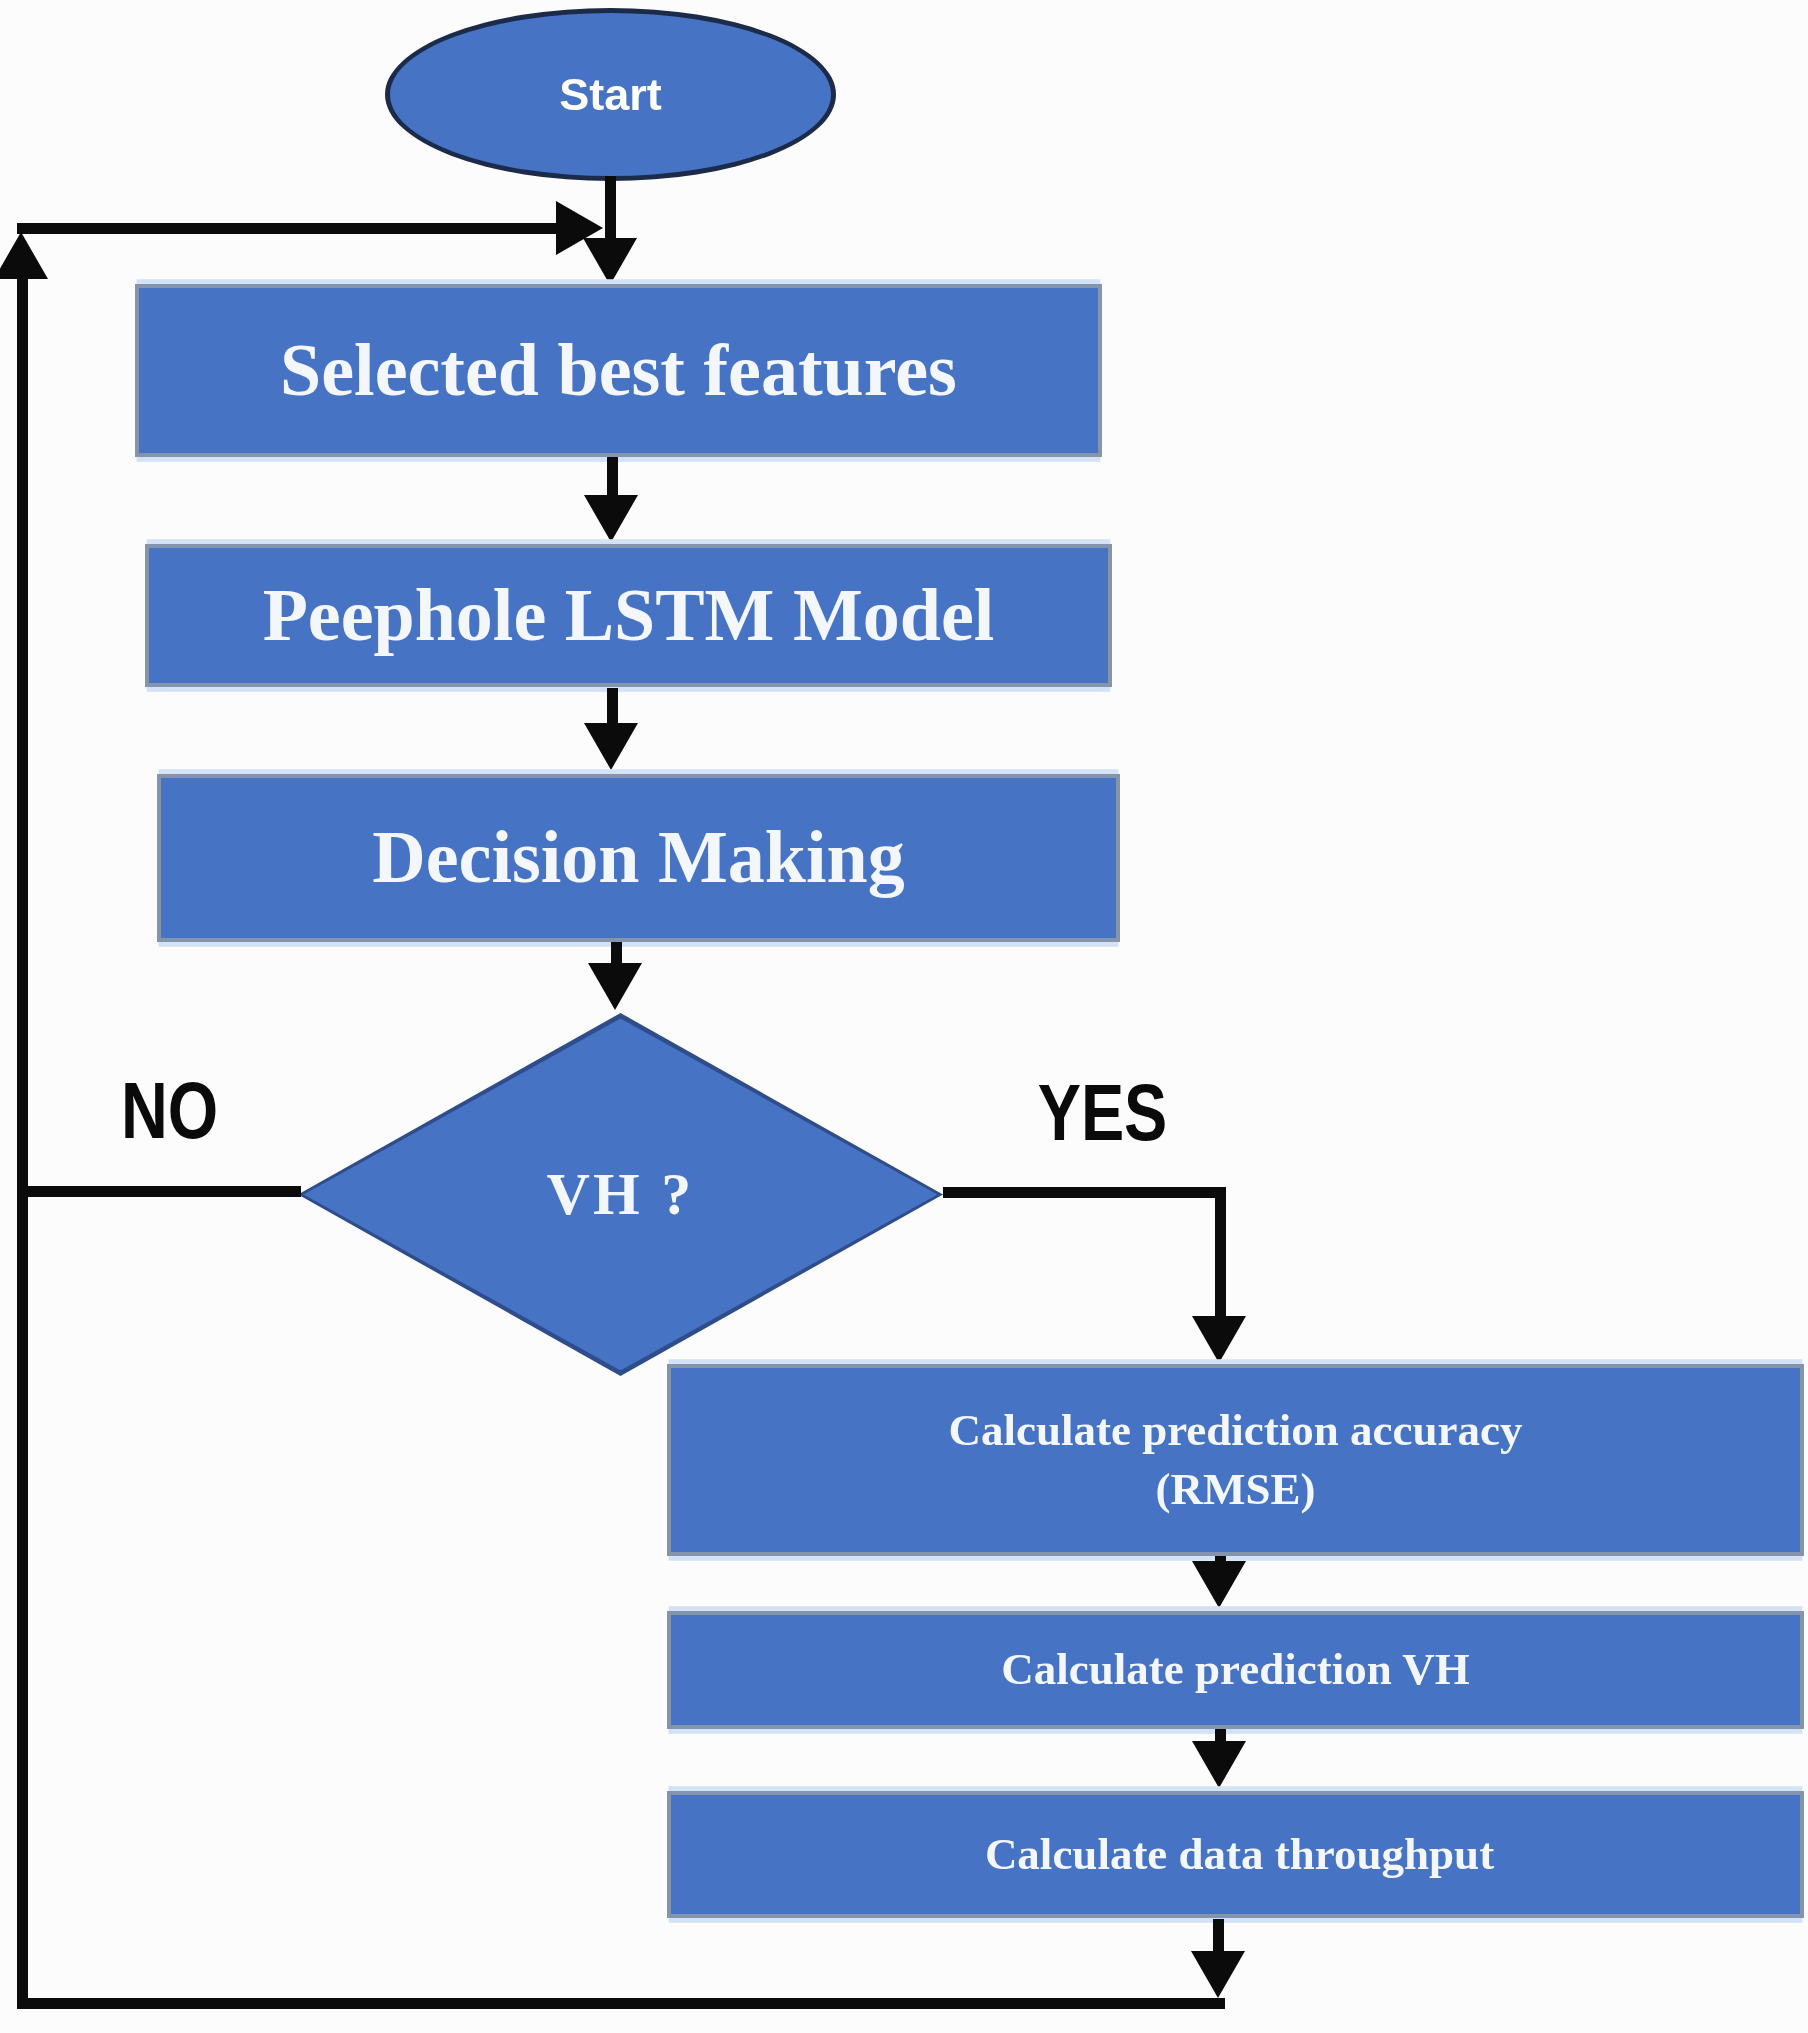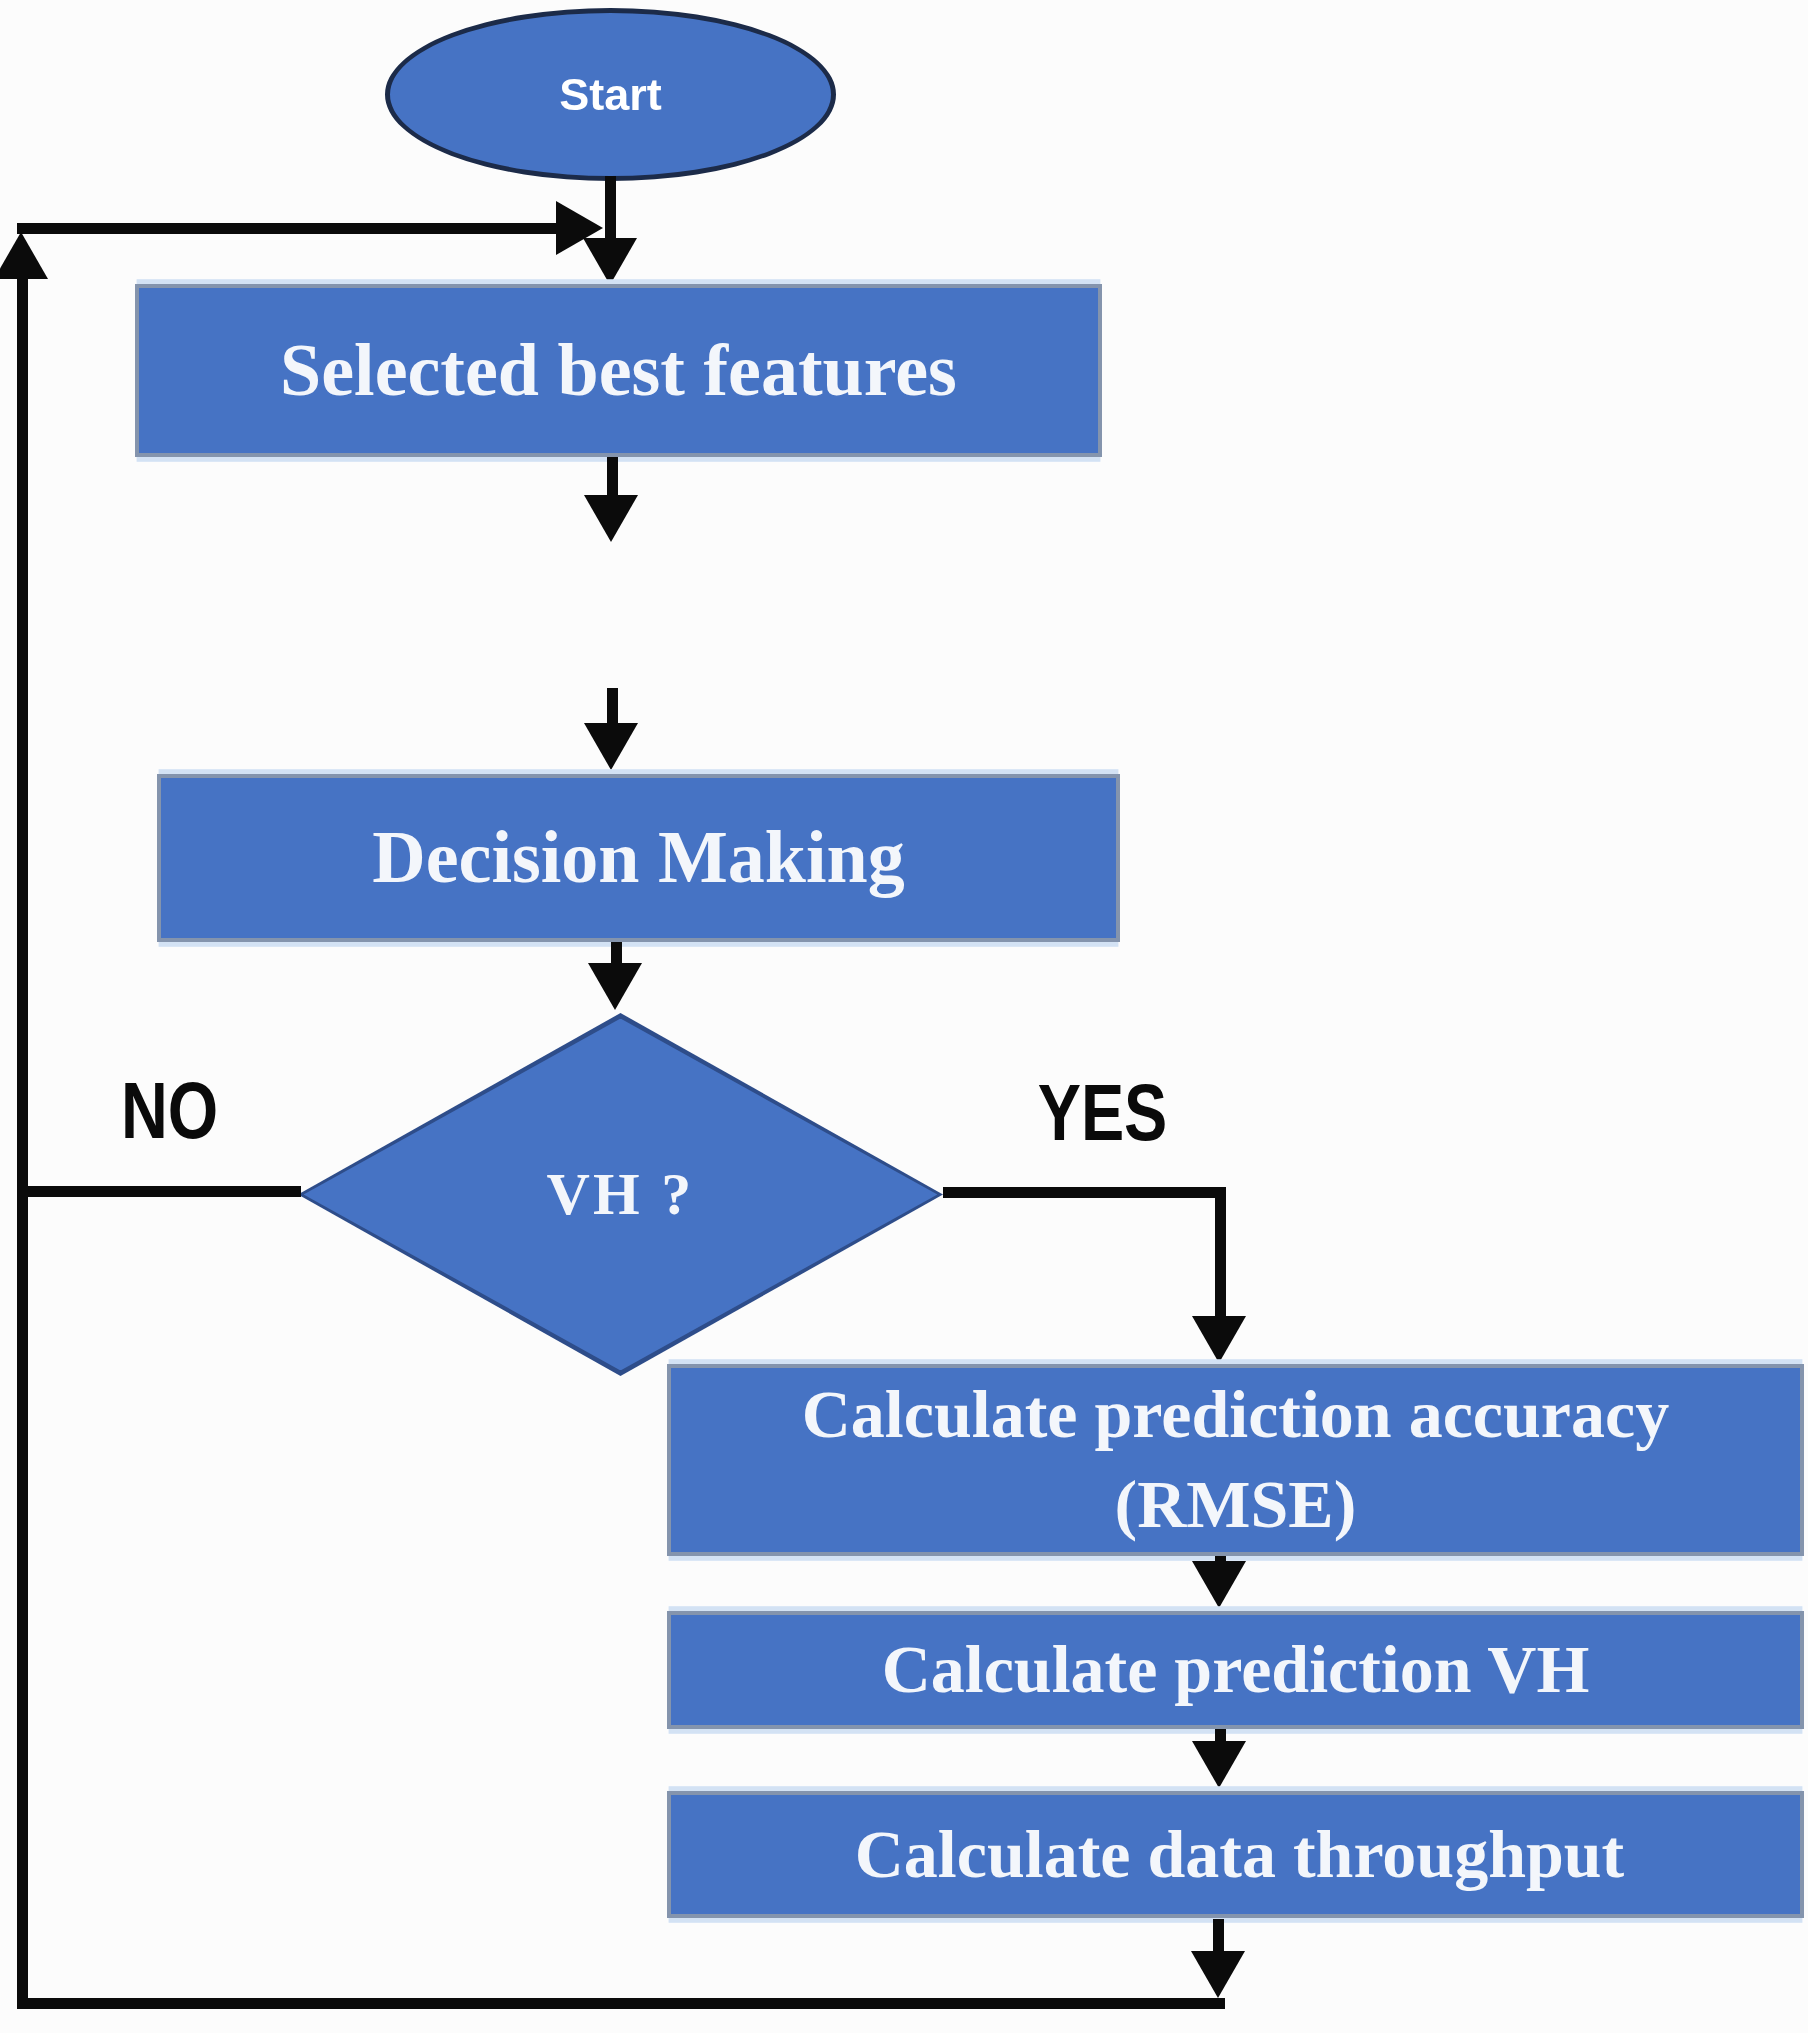--- a/index.html
+++ b/index.html
@@ -17,21 +17,21 @@
     border:4.8px solid #8494ad;
     box-sizing:border-box;
     display:flex;flex-direction:column;align-items:center;justify-content:center;
     color:#f3f6fb;
     font-weight:bold;
     text-align:center;
     font-family:"Liberation Serif", serif;
     box-shadow:0 -6.4px 0 -1.6px #d3e2f4, 0 6.4px 0 -1.6px #d3e2f4;
   }
   .pbox .t1{font-size:74px;line-height:1.15;}
-  .pbox .t2{font-size:68px;line-height:1.32;}
+  .pbox .t2{font-size:45px;line-height:1.32;}
   .ellipse{
     position:absolute;
     background:#4673c4;
     border:5.6px solid #1c2b49;
     border-radius:50%;
     box-sizing:border-box;
     display:flex;align-items:center;justify-content:center;
     color:#ffffff;font-weight:bold;font-size:45px;
     font-family:"Liberation Sans", sans-serif;
   }
@@ -83,20 +83,23 @@
   <div class="ah ah-up" style="left:-5.6px;top:232px;"></div>
   <div class="vline" style="left:17px;top:272px;width:10.5px;height:1736px;"></div>
 
   <div class="pbox" style="left:135px;top:284px;width:967px;height:173px;">
     <span class="t1">Selected best features</span>
   </div>
 
   <div class="vline" style="left:607px;top:457px;width:10.5px;height:42px;"></div>
   <div class="ah ah-down" style="left:584px;top:495px;"></div>
 
+  <div class="pbox" style="left:145px;top:544px;width:967px;height:143px;">
+    <span class="t1">Peephole LSTM Model</span>
+  </div>
 
   <div class="vline" style="left:607px;top:688px;width:10.5px;height:40px;"></div>
   <div class="ah ah-down" style="left:584px;top:723px;"></div>
 
   <div class="pbox" style="left:157px;top:774px;width:963px;height:168px;align-items:center;">
     <span class="t1">Decision Making</span>
   </div>
 
   <div class="vline" style="left:611px;top:942px;width:10.5px;height:28px;"></div>
   <div class="ah ah-down" style="left:588px;top:963px;"></div>

